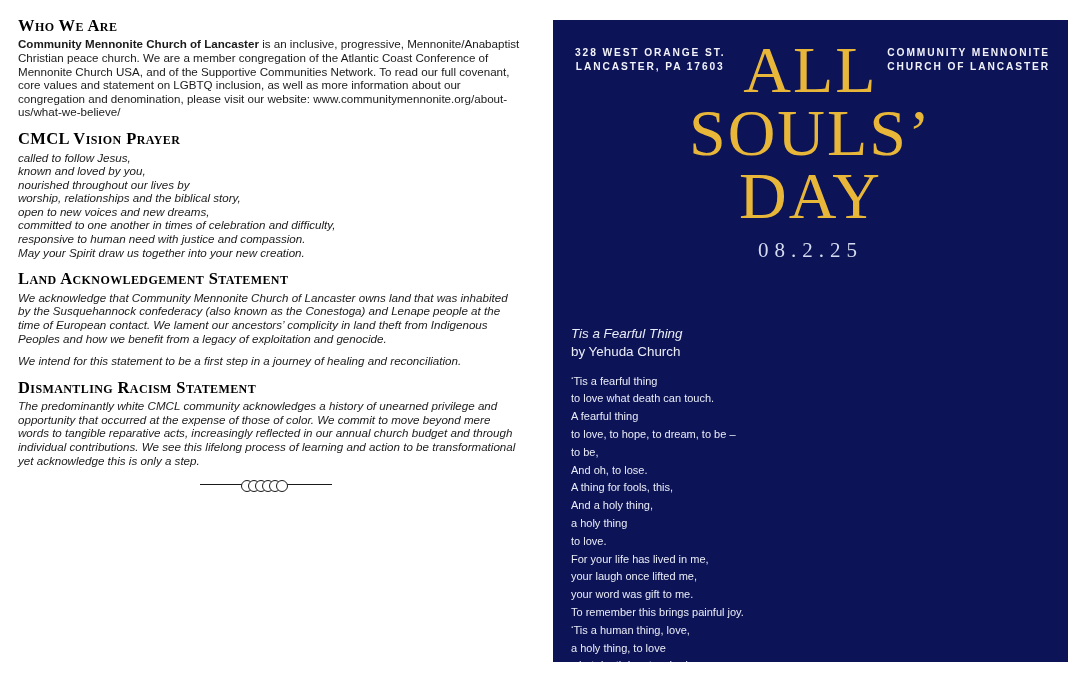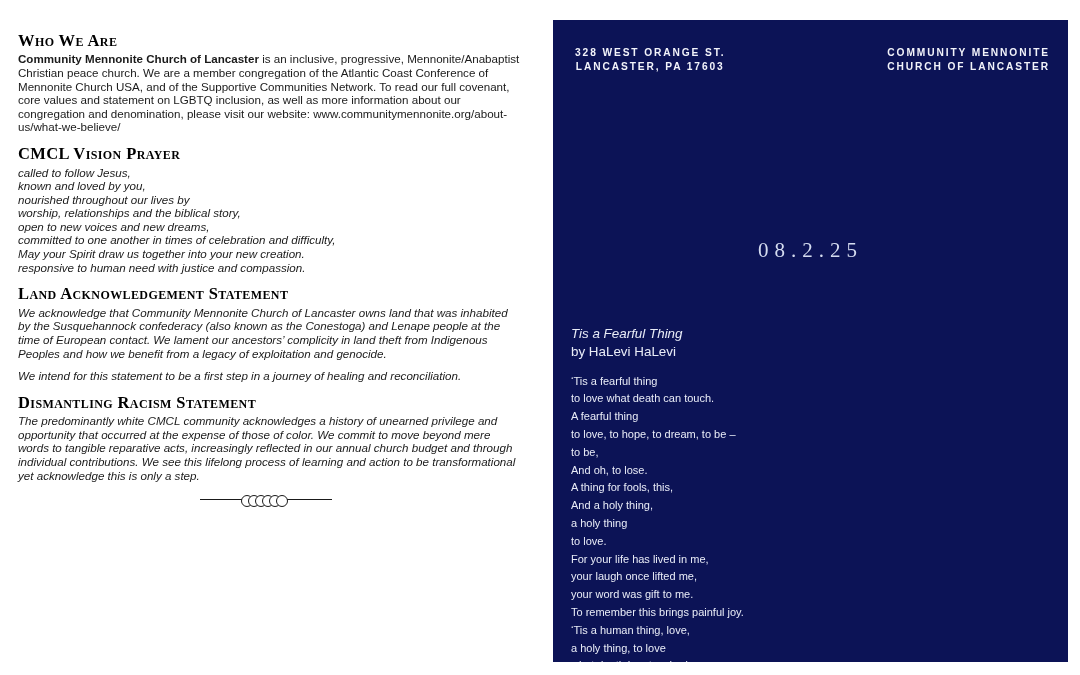--- a/index.html
+++ b/index.html
@@ -13,21 +13,21 @@
     position: relative;
     overflow: hidden;
     font-family: "Liberation Sans", sans-serif;
     color: #000000;
   }
 
   
   #left-column {
     position: absolute;
     left: 18px;
-    top: 32px;
+    top: 17px;
     width: 505px;
   }
 
   .section { margin-bottom: 11px; }
 
   .section-heading {
     font-family: "Liberation Serif", serif;
     font-weight: bold;
     font-size: 16.5px;
     font-variant: small-caps;
@@ -200,22 +200,22 @@
 
   <div class="section">
     <h2 class="section-heading">CMCL Vision Prayer</h2>
     <div id="vision-prayer-lines">
       <p class="italic-line">called to follow Jesus,</p>
       <p class="italic-line">known and loved by you,</p>
       <p class="italic-line">nourished throughout our lives by</p>
       <p class="italic-line">worship, relationships and the biblical story,</p>
       <p class="italic-line">open to new voices and new dreams,</p>
       <p class="italic-line">committed to one another in times of celebration and difficulty,</p>
+      <p class="italic-line">responsive to human need with justice and compassion.</p>
       <p class="italic-line">May your Spirit draw us together into your new creation.</p>
-      <p class="italic-line">responsive to human need with justice and compassion.</p>
     </div>
   </div>
 
   <div class="section">
     <h2 class="section-heading">Land Acknowledgement Statement</h2>
     <p class="italic-para">We acknowledge that Community Mennonite Church of Lancaster owns land that was inhabited by the Susquehannock confederacy (also known as the Conestoga) and Lenape people at the time of European contact. We lament our ancestors’ complicity in land theft from Indigenous Peoples and how we benefit from a legacy of exploitation and genocide.</p>
     <p class="italic-para">We intend for this statement to be a first step in a journey of healing and reconciliation.</p>
   </div>
 
   <div class="section">
@@ -239,26 +239,29 @@
 
 <div id="poster-panel">
 
   <div id="poster-header">
     <div id="poster-address">328 WEST ORANGE ST.
 LANCASTER, PA 17603</div>
     <div id="poster-org">COMMUNITY MENNONITE
 CHURCH OF LANCASTER</div>
   </div>
 
+  <div id="poster-title">ALL
+SOULS’
+DAY</div>
 
   <div id="poster-date">08.2.25</div>
 
   <div id="poem-block">
     <p id="poem-title">Tis a Fearful Thing</p>
-    <p id="poem-author">by HaLevi HaLevi</p>
+    <p id="poem-author">by Yehuda Church</p>
     <div id="poem-body">‘Tis a fearful thing
 to love what death can touch.
 A fearful thing
 to love, to hope, to dream, to be –
 to be,
 And oh, to lose.
 A thing for fools, this,
 And a holy thing,
 a holy thing
 to love.

